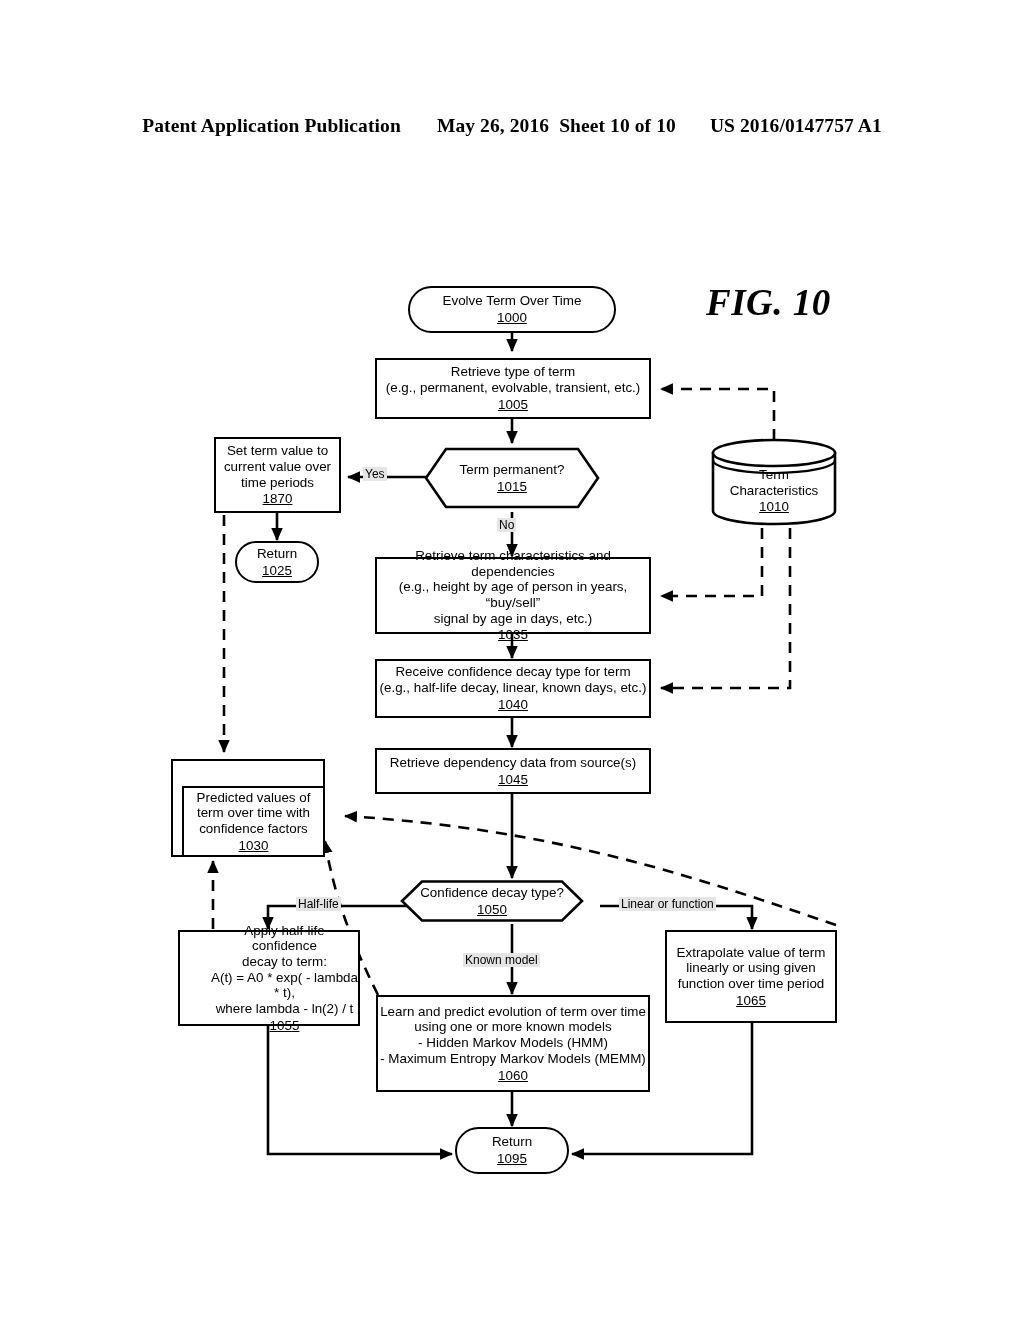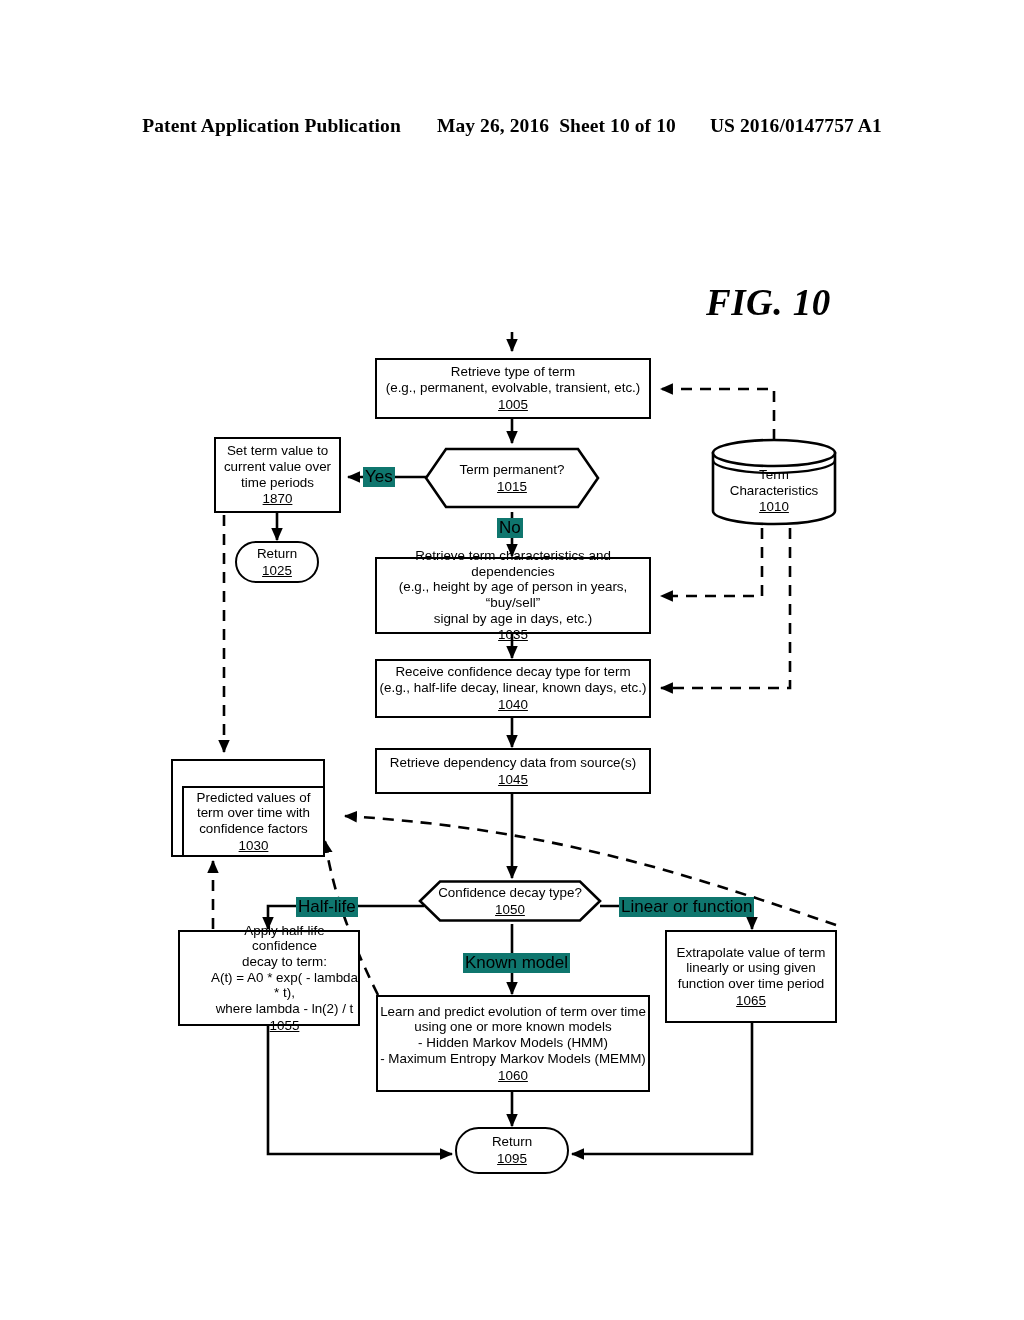--- a/index.html
+++ b/index.html
@@ -136,22 +136,22 @@
     display: flex;
     flex-direction: column;
     align-items: center;
     justify-content: center;
     text-align: center;
   }
 
   
   .elabel {
     position: absolute;
-    font-size: 17px;
-    background: #0f766e;
+    font-size: 12px;
+    background: #e5e5e5;
     padding: 0 2px;
     white-space: nowrap;
   }
 </style>
 </head>
 <body>
 
 <div id="page">
 
   <div class="pub-header">
@@ -212,20 +212,24 @@
       <path d="M 224 486 L 224 723" marker-end="url(#ard)"></path>
 
       <path d="M 836 896 C 700 850 560 800 345 787" marker-end="url(#ard)"></path>
 
       <path d="M 378 966 C 345 900 332 855 325 812" marker-end="url(#ard)"></path>
 
       <path d="M 213 900 L 213 832" marker-end="url(#ard)"></path>
     </g>
   </svg>
 
+  <div class="node term" style="left:408px; top:257px; width:208px; height:47px;">
+    <span class="txt">Evolve Term Over Time</span>
+    <span class="ref">1000</span>
+  </div>
 
   <div class="node proc" style="left:375px; top:329px; width:276px; height:61px;">
     <span class="txt">Retrieve type of term
 (e.g., permanent, evolvable, transient, etc.)</span>
     <span class="ref">1005</span>
   </div>
 
   <div class="node hex" style="left:424px; top:418px; width:176px; height:62px;">
     <svg class="hexsvg" viewBox="0 0 176 62" preserveAspectRatio="none">
       <polygon points="22,2 154,2 174,31 154,60 22,60 2,31" fill="#fff" stroke="#000" stroke-width="2.6" vector-effect="non-scaling-stroke"></polygon>
@@ -279,21 +283,21 @@
 
   <div class="node store" style="left:171px; top:730px; width:154px; height:98px;">
     <div class="inner">
       <span class="txt">Predicted values of
 term over time with
 confidence factors</span>
       <span class="ref">1030</span>
     </div>
   </div>
 
-  <div class="node hex" style="left:418px; top:851px; width:184px; height:42px;text-align:right;">
+  <div class="node hex" style="left:400px; top:851px; width:184px; height:42px;text-align:right;">
     <svg class="hexsvg" viewBox="0 0 184 54" preserveAspectRatio="none">
       <polygon points="22,2 162,2 182,27 162,52 22,52 2,27" fill="#fff" stroke="#000" stroke-width="2.6" vector-effect="non-scaling-stroke"></polygon>
     </svg>
     <span class="hexlabel">Confidence decay type?</span>
     <span class="hexlabel ref">1050</span>
   </div>
 
   <div class="node proc" style="left:178px; top:901px; width:182px; height:96px;padding-left:31px;">
     <span class="txt">Apply half-life confidence
 decay to term:

